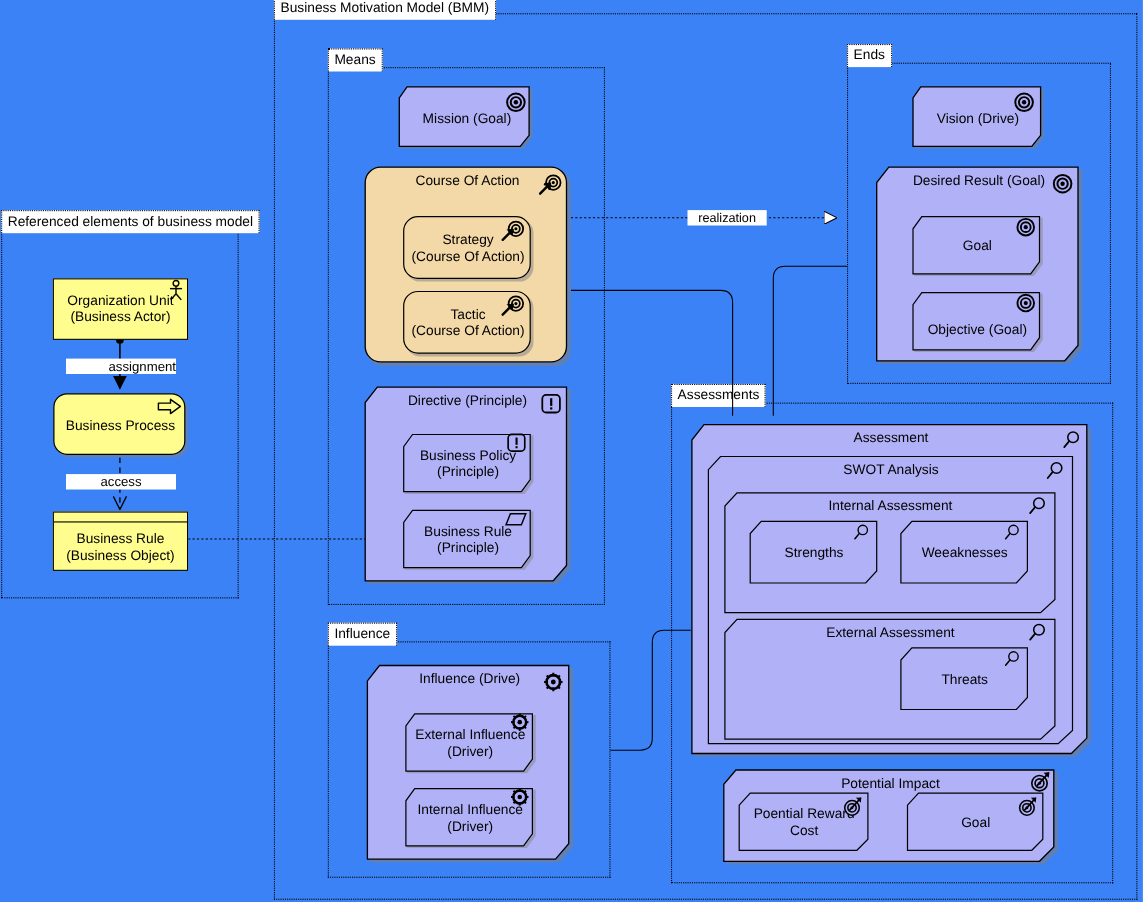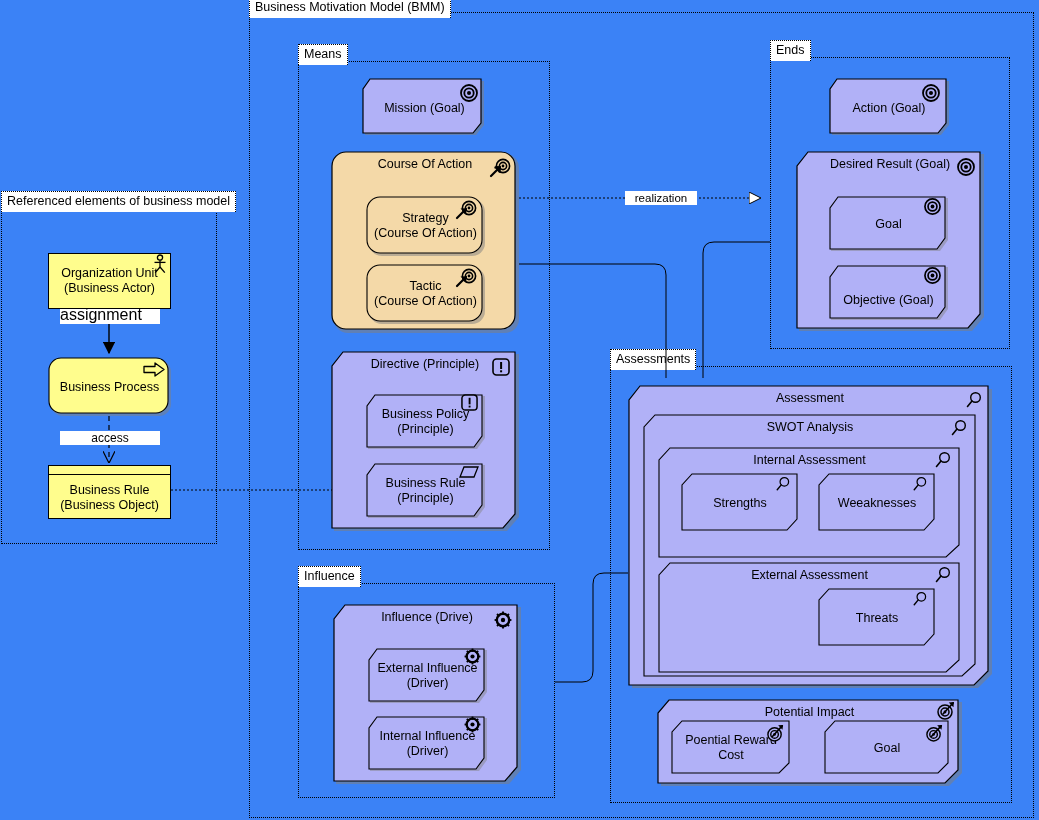--- a/index.html
+++ b/index.html
@@ -83,21 +83,21 @@
     <g>
       <circle cx="109" cy="309" r="3.5" fill="#000"></circle>
       <line x1="109" y1="309" x2="109" y2="353" stroke="#000" stroke-width="1.4" marker-end="url(#filledArrow)"></line>
     </g>
 
     <g>
       <line x1="109" y1="416" x2="109" y2="462" stroke="#000" stroke-width="1.2" stroke-dasharray="5,4" marker-end="url(#openArrow)"></line>
     </g>
   </svg>
 
-  <div style="position:absolute;left:60px;top:306px;width:100px;text-align:left;font-size:16px;color:#000;background:#fff;">assignment</div>
+  <div style="position:absolute;left:60px;top:326px;width:100px;text-align:right;font-size:12px;color:#000;background:#fff;">assignment</div>
   <div style="position:absolute;left:60px;top:431px;width:100px;text-align:center;font-size:12px;color:#000;background:#fff;">access</div>
 
   <div class="node" style="left:362px;top:78px;width:125px;height:60px;">
     <svg class="shp" viewBox="0 0 125 60" preserveAspectRatio="none">
       <path d="M10,3 L122,3 L122,47 L114,57 L3,57 L3,13 Z" fill="#808080" opacity="0.55"></path>
       <path d="M8,1 L119,1 L119,45 L111,55 L1,55 L1,11 Z" fill="#b1b1f7" stroke="#000" stroke-width="1.2"></path>
     </svg>
     <div class="lbl mid">Mission (Goal)</div>
     <svg class="ic" style="right:9px;top:6px;" viewBox="0 0 18 18">
       <circle cx="9" cy="9" r="8" fill="none" stroke="#000" stroke-width="1.8"></circle>
@@ -258,21 +258,21 @@
           <line x1="5.4" y1="12.6" x2="3" y2="15"></line>
       </g>
     </svg>
   </div>
 
   <div class="node" style="left:829px;top:78px;width:120px;height:60px;">
     <svg class="shp" viewBox="0 0 120 60" preserveAspectRatio="none">
       <path d="M10,3 L120,3 L120,47 L112,57 L3,57 L3,13 Z" fill="#808080" opacity="0.55"></path>
       <path d="M8,1 L117,1 L117,45 L109,55 L1,55 L1,11 Z" fill="#b1b1f7" stroke="#000" stroke-width="1.2"></path>
     </svg>
-    <div class="lbl mid">Action (Goal)</div>
+    <div class="lbl mid">Vision (Drive)</div>
     <svg class="ic" style="right:9px;top:6px;" viewBox="0 0 18 18">
       <circle cx="9" cy="9" r="8" fill="none" stroke="#000" stroke-width="1.8"></circle>
       <circle cx="9" cy="9" r="4.7" fill="none" stroke="#000" stroke-width="1.8"></circle>
       <circle cx="9" cy="9" r="2" fill="#000"></circle>
     </svg>
   </div>
 
   <div class="node" style="left:796px;top:151px;width:188px;height:180px;">
     <svg class="shp" viewBox="0 0 188 180" preserveAspectRatio="none">
       <path d="M14,3 L188,3 L188,166 L176,180 L3,180 L3,17 Z" fill="#808080" opacity="0.55"></path>

